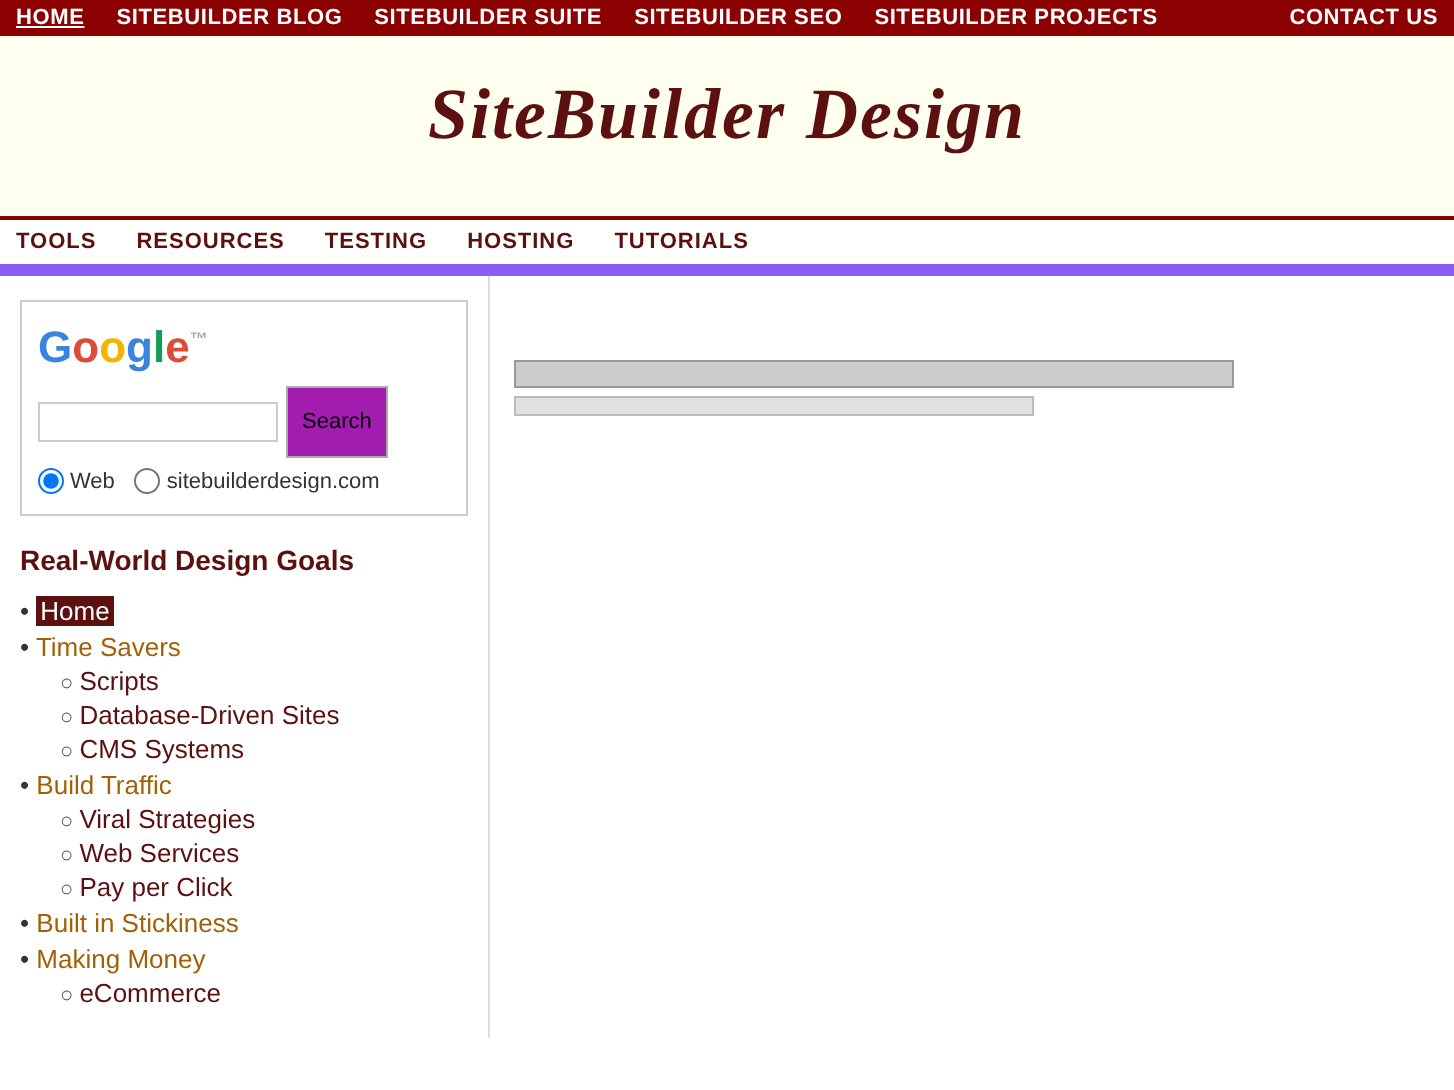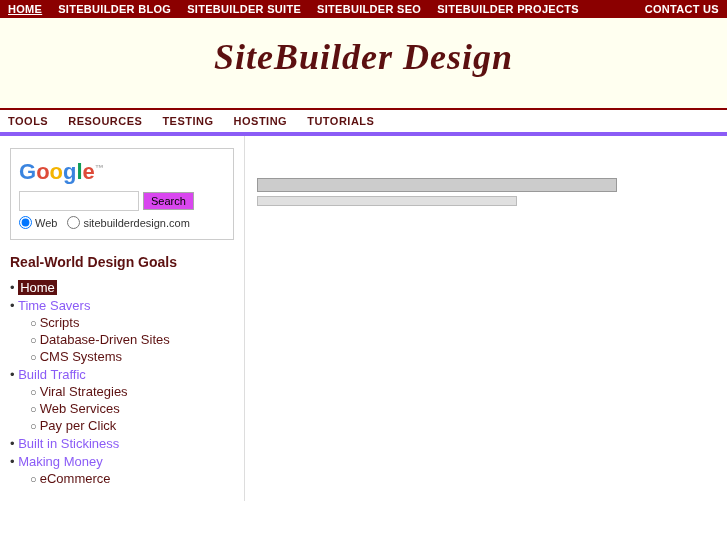--- a/index.html
+++ b/index.html
@@ -38,21 +38,21 @@
       font-size: 36px;
       font-weight: bold;
       font-style: italic;
       color: #5C1010;
       letter-spacing: 1px;
     }
 
     
     #secondary-nav {
       background: #fff;
-      border-bottom: 4px solid #8b5cf6;
+      border-bottom: 6px solid #8b5cf6;
       padding: 5px 8px;
       display: flex;
       gap: 20px;
     }
     #secondary-nav a {
       color: #5C1010;
       text-decoration: none;
       font-size: 11px;
       font-weight: bold;
       letter-spacing: 0.5px;
@@ -101,26 +101,26 @@
       margin-bottom: 5px;
     }
     .search-row input[type="text"] {
       border: 1px solid #ccc;
       height: 20px;
       width: 120px;
       font-size: 12px;
       padding: 1px 3px;
     }
     .search-row button {
-      background: #d946ef;
+      background: #a21caf;
       border: 1px solid #aaa;
       font-size: 11px;
       padding: 2px 7px;
       cursor: pointer;
-      height: 18px;
+      height: 36px;
     }
     .radio-row {
       display: flex;
       align-items: flex-start;
       gap: 10px;
       font-size: 11px;
       color: #333;
     }
     .radio-row label {
       display: flex;
@@ -145,21 +145,21 @@
     .nav-list > li {
       margin-bottom: 3px;
       color: #333;
       font-size: 13px;
     }
     .nav-list > li::before {
       content: "• ";
       color: #333;
     }
     .nav-list a {
-      color: #8b5cf6;
+      color: #a16207;
       text-decoration: none;
     }
     .nav-list a.active {
       background: #5C1010;
       color: #fff;
       padding: 0 2px;
       text-decoration: none;
     }
 
     

